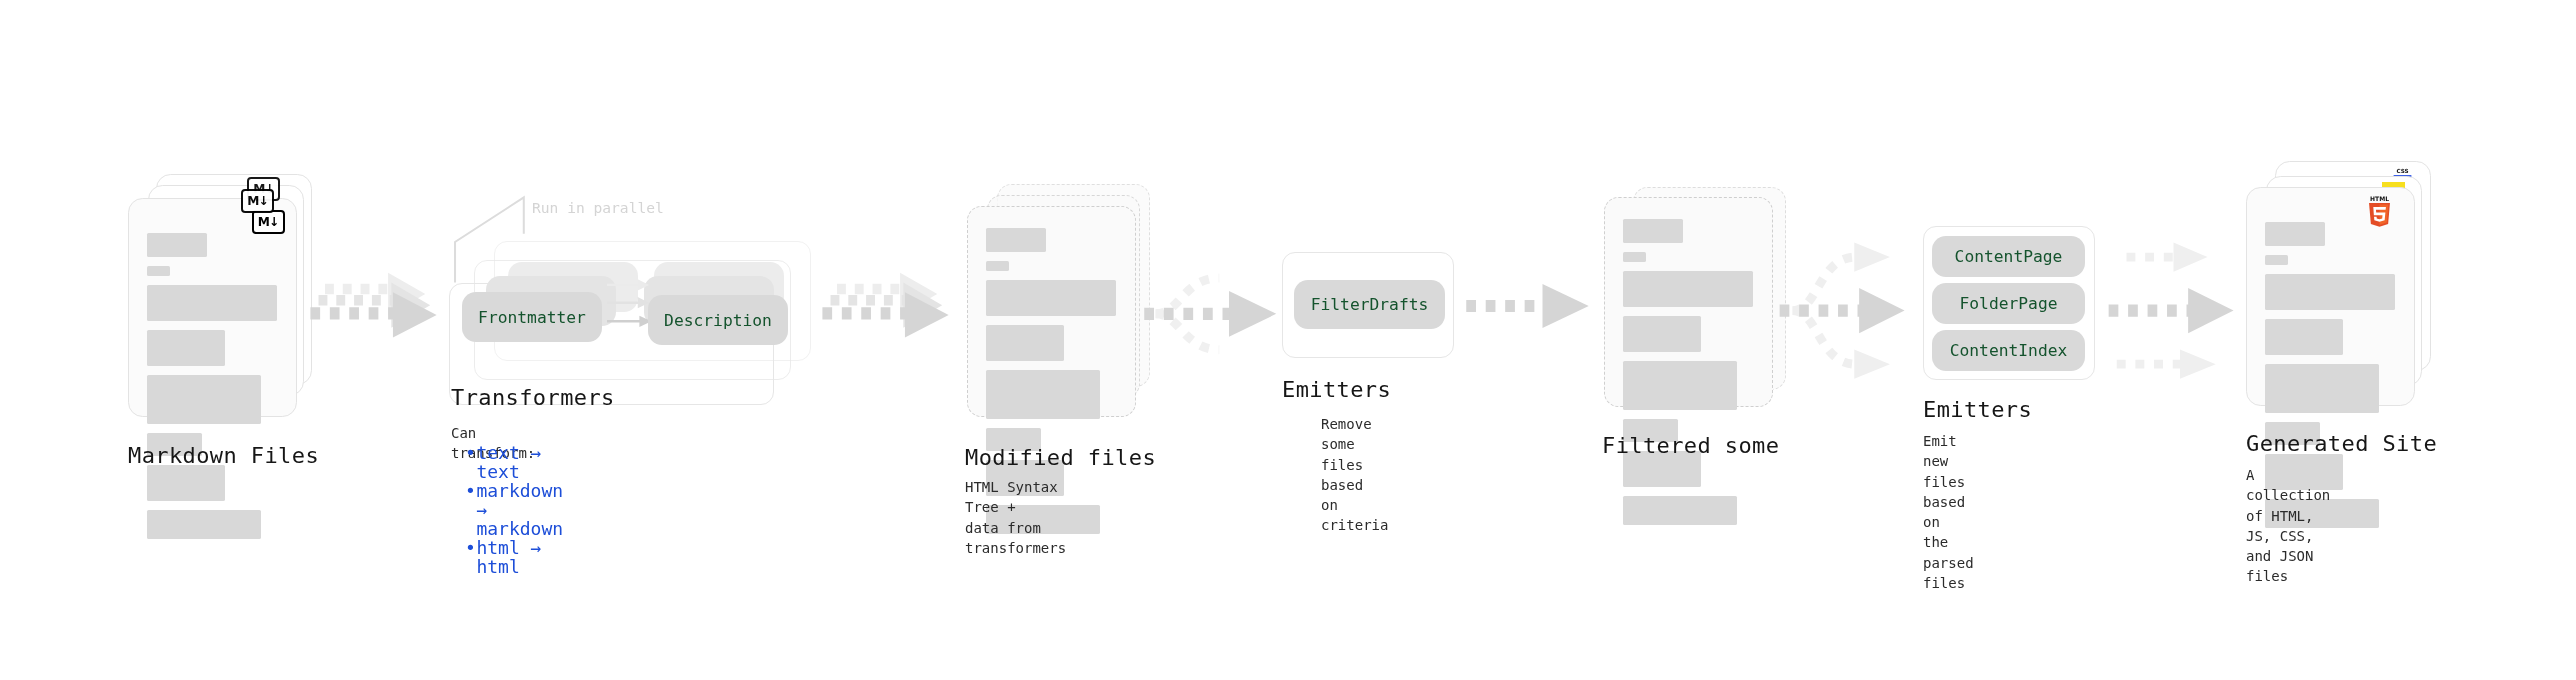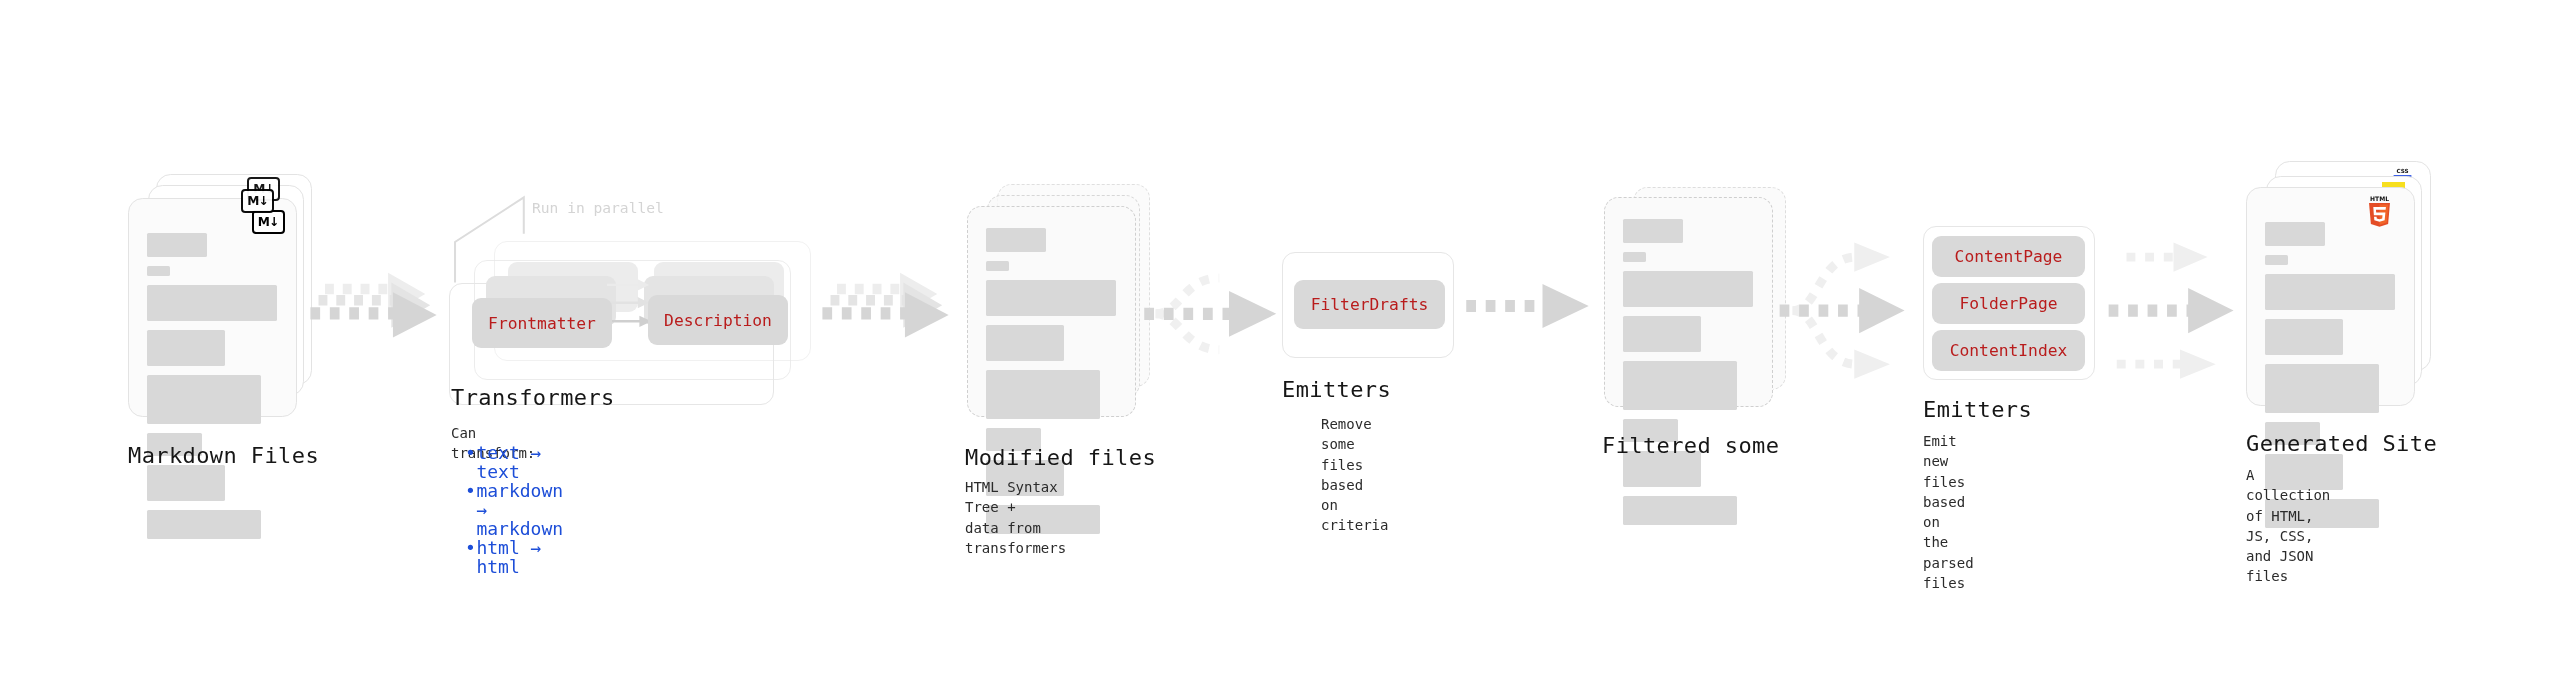--- a/index.html
+++ b/index.html
@@ -34,23 +34,23 @@
   .badge-js{position:absolute;width:23px;height:14px;background:#f7df1e;}
   .badge-css{position:absolute;width:21px;height:13px;
     font-family:"DejaVu Sans","Liberation Sans",sans-serif;}
 
   
   .group{
     position:absolute;border:1.6px solid #e6e6e6;border-radius:13px;
     background:transparent;box-sizing:border-box;
   }
   .chip{
-    position:absolute;background:#d9d9d9;border-radius:9px;
+    position:absolute;background:#d9d9d9;border-radius:14px;
     display:flex;align-items:center;justify-content:center;
-    font-size:16.3px;color:#b91c1c;white-space:nowrap;box-sizing:border-box;
+    font-size:16.3px;color:#14532d;white-space:nowrap;box-sizing:border-box;
   }
   .chip.faded1{background:#e4e4e4;}
   .chip.faded2{background:#ececec;}
 
   
   .title{
     position:absolute;font-size:22px;letter-spacing:0.4px;color:#161616;white-space:nowrap;
   }
   .subtitle{
     position:absolute;font-size:14px;line-height:20.3px;color:#2b2b2b;white-space:pre-line;
@@ -134,21 +134,21 @@
       <g stroke="#e2e2e2" stroke-width="3" fill="#e2e2e2">
         <line x1="0" y1="33" x2="40" y2="33"></line>
           <polygon points="38,26 52,33 38,40" stroke="none"></polygon>
       </g>
       <g stroke="#cfcfcf" stroke-width="3" fill="#cfcfcf">
         <line x1="0" y1="56" x2="42" y2="56"></line>
           <polygon points="40,49 55,56 40,63" stroke="none"></polygon>
       </g>
     </svg>
 
-    <div class="chip" style="left:462px;top:298px;width:140px;height:50px;margin-left:10px;">Frontmatter</div>
+    <div class="chip" style="left:462px;top:292px;width:140px;height:50px;">Frontmatter</div>
     <div class="chip" style="left:648px;top:295px;width:140px;height:50px;">Description</div>
 
     <div class="title" style="left:451px;top:385px;">Transformers</div>
 
     <div class="subtitle" style="left:451px;top:423px;">Can transform:</div>
 
     <div class="sublist" style="left:465px;top:443px;">
       <div class="li">text → text</div>
       <div class="li">markdown → markdown</div>
       <div class="li">html → html</div>

